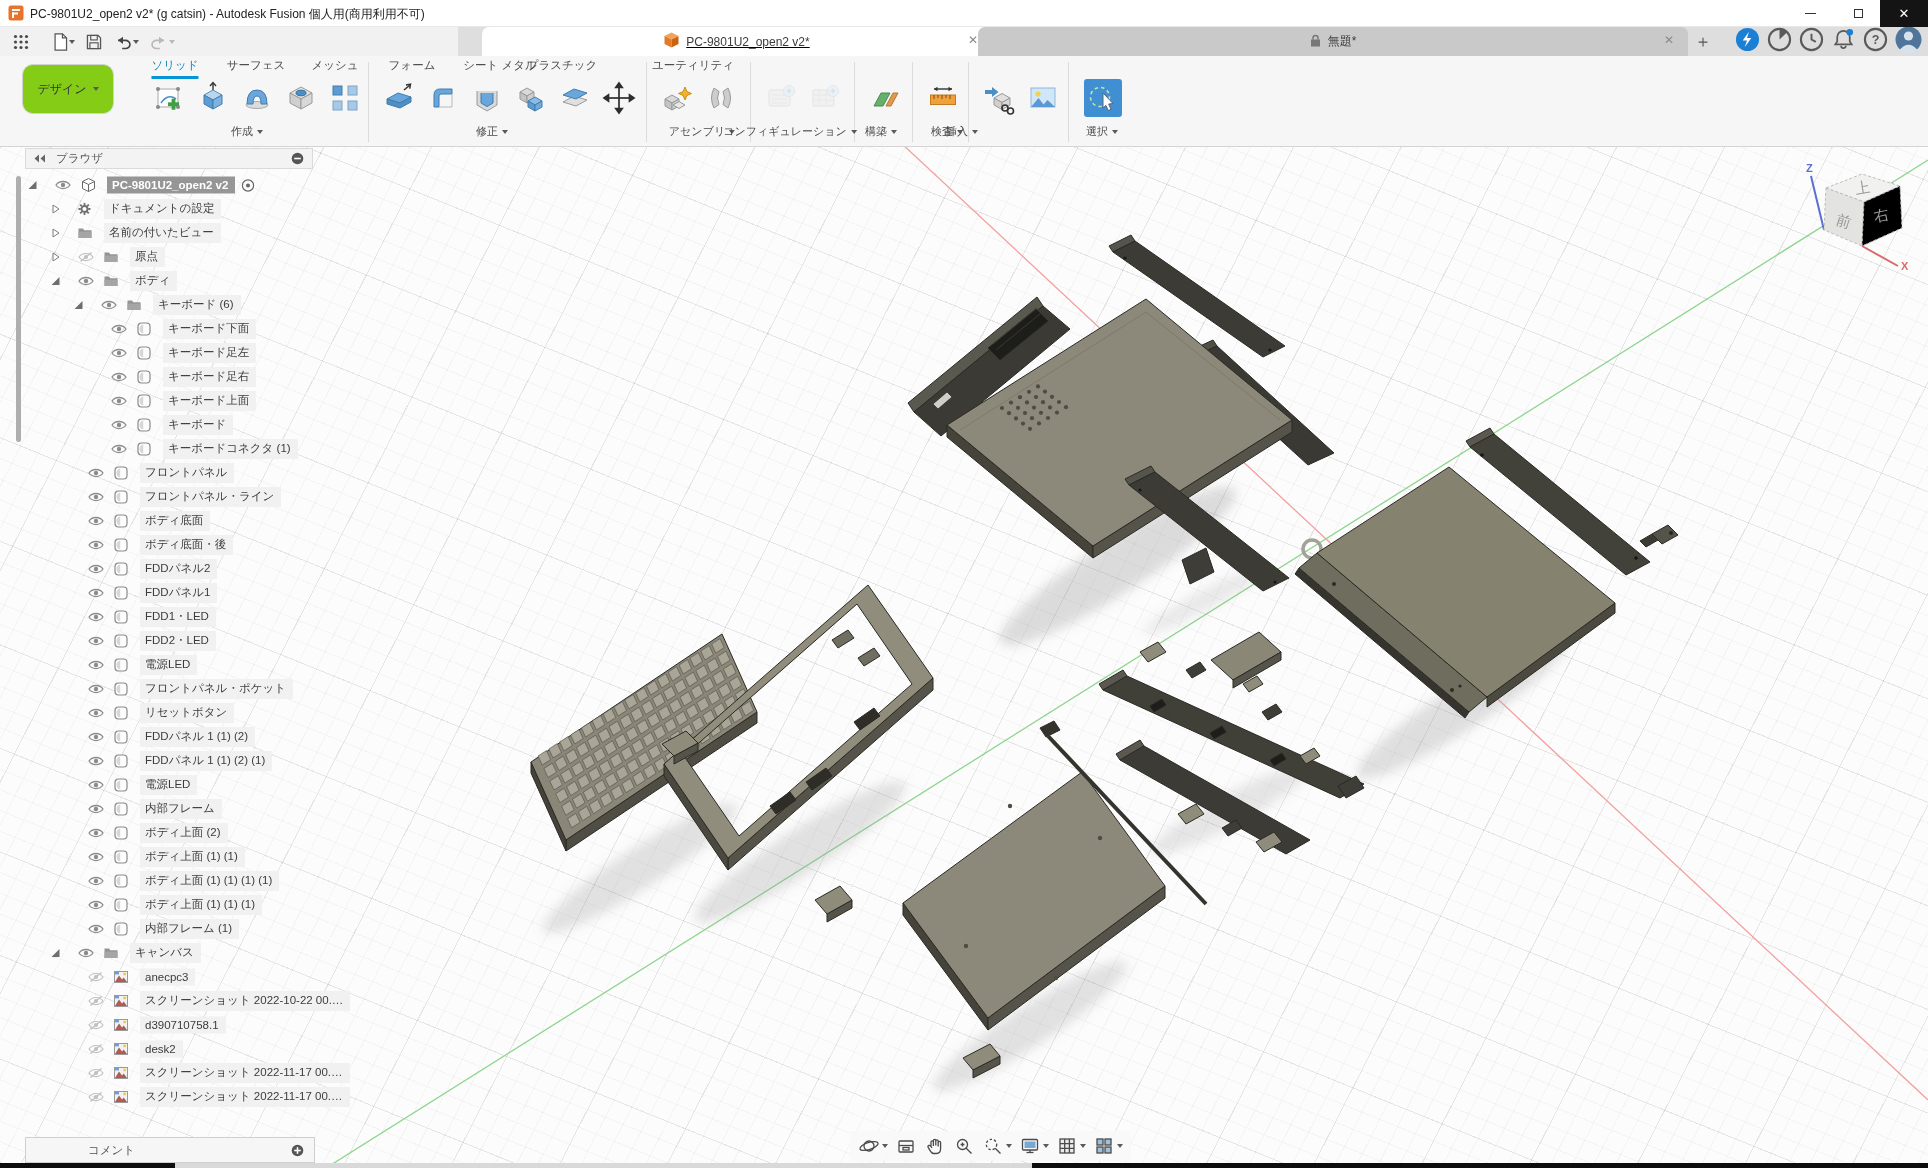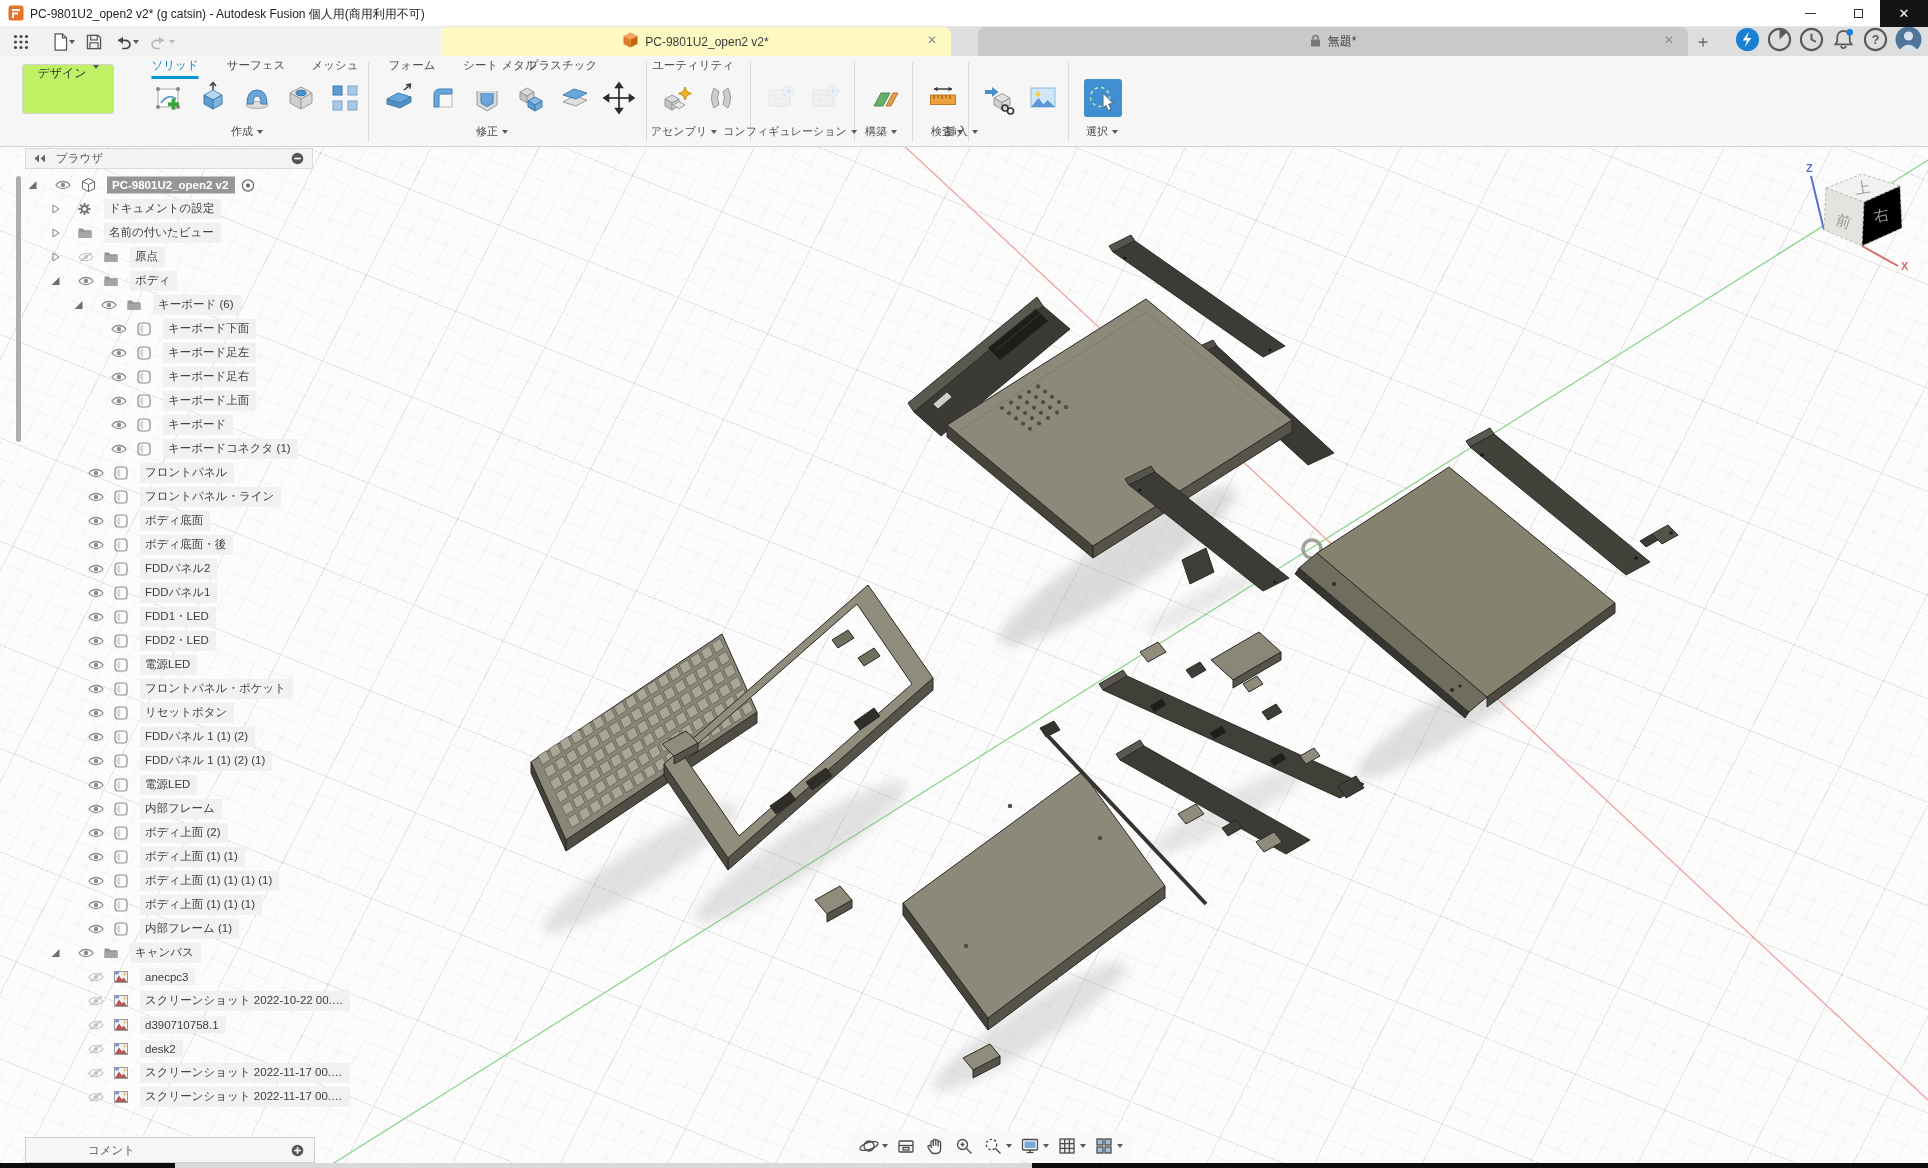--- a/index.html
+++ b/index.html
@@ -15,30 +15,30 @@
   .wbtn.close{right:0;width:48px;background:#141414;}
   .glyph-min{width:11px;height:0;border-top:1.6px solid #333;}
   .glyph-max{width:9px;height:9px;border:1.4px solid #333;}
   .glyph-close{color:#fff;font-size:13px;line-height:1;}
 
   
   .tabstrip{position:absolute;left:0;top:27px;width:1928px;height:29px;background:#dedede;z-index:59;}
   .qatzone{position:absolute;left:0;top:0;width:458px;height:29px;background:#f1f1f1;display:flex;align-items:center;gap:4px;padding-left:10px;}
   .qbtn{display:flex;align-items:center;justify-content:center;height:26px;padding:0 3px;}
   .doctab{position:absolute;top:0;height:29px;display:flex;align-items:center;justify-content:center;gap:7px;}
-  .doctab.active{left:441px;width:510px;background:#fef9c3;border-radius:7px 7px 0 0;}
+  .doctab.active{left:482px;width:510px;background:#ffffff;border-radius:7px 7px 0 0;text-decoration:underline;}
   .doctab.inactive{left:978px;width:710px;background:#c9c9c9;border-radius:7px 7px 0 0;color:#555;}
   .doctab .tlabel{font-size:12px;color:#3c3c3c;white-space:nowrap;}
   .doctab .tclose{position:absolute;right:14px;top:7px;font-size:12px;color:#8a8a8a;line-height:1;}
   .newtab{position:absolute;left:1692px;top:3px;width:22px;height:22px;font-size:17px;color:#555;display:flex;align-items:center;justify-content:center;}
   .cluster{position:absolute;right:6px;top:1px;height:27px;display:flex;align-items:center;gap:7px;}
 
   
   .ribbon{position:absolute;left:0;top:56px;width:1928px;height:91px;background:#f6f6f6;border-bottom:1px solid #d4d4d4;z-index:58;}
-  .wsbtn{position:absolute;left:22px;top:8px;width:92px;height:50px;background:#bef264;border:1px solid #d2d2d2;border-radius:3px;display:flex;align-items:flex-start;justify-content:center;gap:6px;font-size:12px;color:#333;}
+  .wsbtn{position:absolute;left:22px;top:8px;width:92px;height:50px;background:#84cc16;border:1px solid #d2d2d2;border-radius:11px;display:flex;align-items:center;justify-content:center;gap:6px;font-size:12px;color:#333;}
   .rtab{position:absolute;top:2px;transform:translateX(-50%);font-size:11.5px;color:#4a4a4a;white-space:nowrap;padding-bottom:3px;}
   .rtab.active{color:#0a84c1;border-bottom:3px solid #0696d7;}
   .ribicon{position:absolute;top:23px;width:38px;height:38px;display:flex;align-items:center;justify-content:center;}
   .ribicon.disabled{opacity:.5;}
   .ribicon.sel-ic{background:#3f8fd2;border-radius:3px;}
   .rdiv{position:absolute;top:6px;height:80px;width:1px;background:#dcdcdc;}
   .grplabel{position:absolute;top:68px;transform:translateX(-50%);display:flex;align-items:center;gap:4px;font-size:11px;color:#4a4a4a;white-space:nowrap;}
   .caret{width:0;height:0;border-left:3.5px solid transparent;border-right:3.5px solid transparent;border-top:4px solid #5a5a5a;display:inline-block;}
 
   
@@ -1398,21 +1398,21 @@
       </div>
     <div id="ribbon-grplabels">
         <span class="grplabel" style="left: 247px;">
           <span>作成</span>
           <span class="caret"></span>
         </span>
         <span class="grplabel" style="left: 492px;">
           <span>修正</span>
           <span class="caret"></span>
         </span>
-        <span class="grplabel" style="left: 684px; text-align: center;">
+        <span class="grplabel" style="left: 702px; text-align: center;">
           <span>アセンブリ</span>
           <span class="caret"></span>
         </span>
         <span class="grplabel" style="left: 790px;">
           <span>コンフィギュレーション</span>
           <span class="caret"></span>
         </span>
         <span class="grplabel" style="left: 881px;">
           <span>構築</span>
           <span class="caret"></span>

